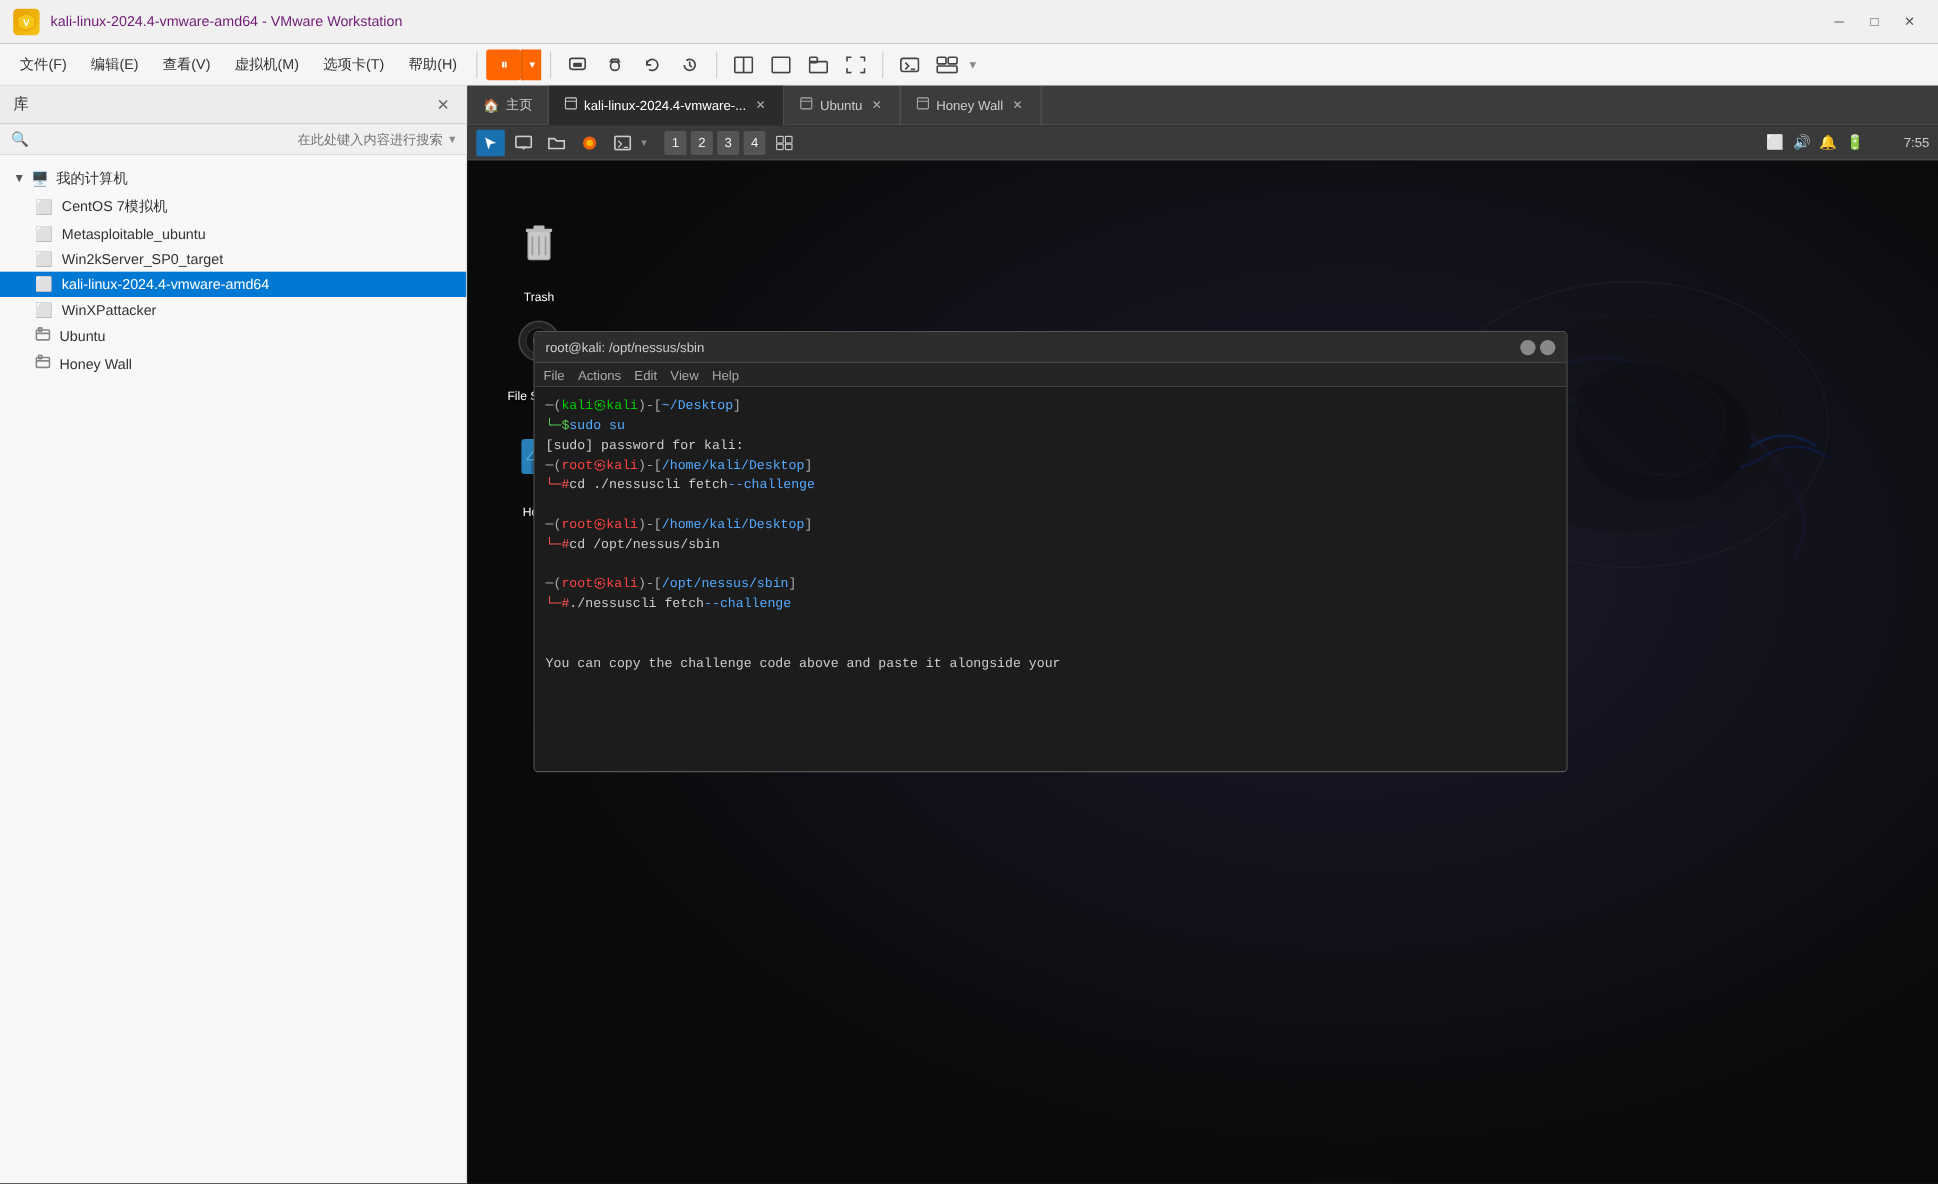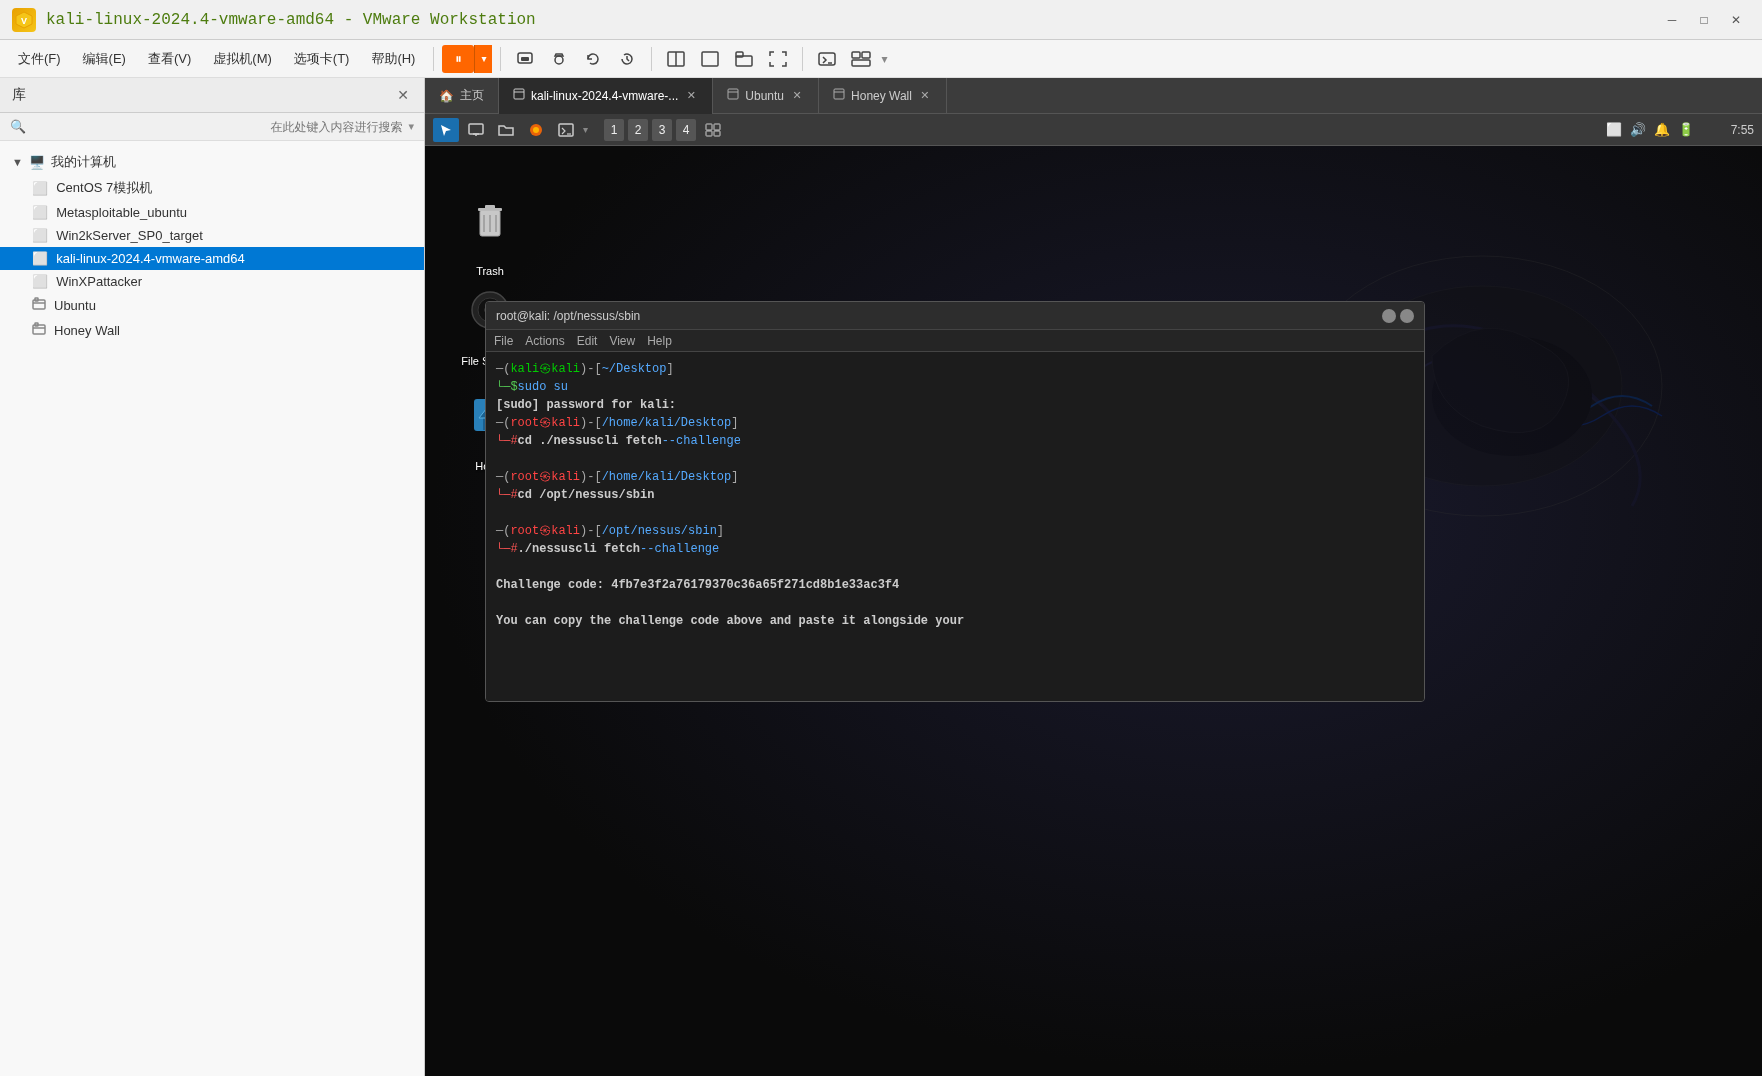--- a/index.html
+++ b/index.html
@@ -16,21 +16,21 @@
       border-bottom: 1px solid #ccc;
     }
     #titlebar .app-icon {
       width: 24px; height: 24px;
       background: linear-gradient(135deg, #e8a000, #f5c518);
       border-radius: 4px;
       display: flex; align-items: center; justify-content: center;
       font-size: 14px; color: white; font-weight: bold;
     }
     #titlebar .title-text {
-      font-size: 16px; color: #4d7c0f; flex: 1; font-family: Liberation Mono, monospace;
+      font-size: 13px; color: #701a75; flex: 1;
     }
     #titlebar .win-controls {
       display: flex; gap: 4px;
     }
     #titlebar .win-btn {
       width: 28px; height: 20px;
       background: transparent;
       border: none; cursor: pointer;
       font-size: 12px; color: #555;
       display: flex; align-items: center; justify-content: center;
@@ -330,21 +330,21 @@
       font-family: 'Courier New', Consolas, monospace;
       font-size: 12px;
       overflow-y: auto;
       line-height: 1.5;
     }
     .t-line { display: flex; flex-wrap: wrap; gap: 0; }
     .t-user { color: #00cc00; }
     .t-root { color: #ff4444; }
     .t-prompt-sym { color: #aaaaaa; }
     .t-highlight { color: #55aaff; }
-    .t-output { color: #cccccc; font-weight: bold; }
+    .t-output { color: #cccccc; }
     .t-bracket { color: #aaaaaa; }
     @keyframes blink {
       0%, 50% { opacity: 1; }
       51%, 100% { opacity: 0; }
     }
   </style>
 </head>
 <body>
 
 <div id="titlebar">
@@ -743,23 +743,20 @@
             </div>
 
             <div class="t-line">
               <span class="t-prompt-sym" style="color:#ff5555;">└─</span>
                 <span class="t-prompt-sym" style="color:#ff5555;"># </span>
                 <span class="t-output">./nessuscli fetch </span>
                 <span class="t-highlight">--challenge</span>
             </div>
             <div class="t-line">&nbsp;</div>
 
-            <div class="t-line">
-              <span class="t-output">Challenge code: 4fb7e3f2a76179370c36a65f271cd8b1e33ac3f4</span>
-            </div>
             <div class="t-line">&nbsp;</div>
             <div class="t-line">
               <span class="t-output">You can copy the challenge code above and paste it alongside your</span>
             </div>
 
           </div>
         </div>
 
       </div>
     </div>

